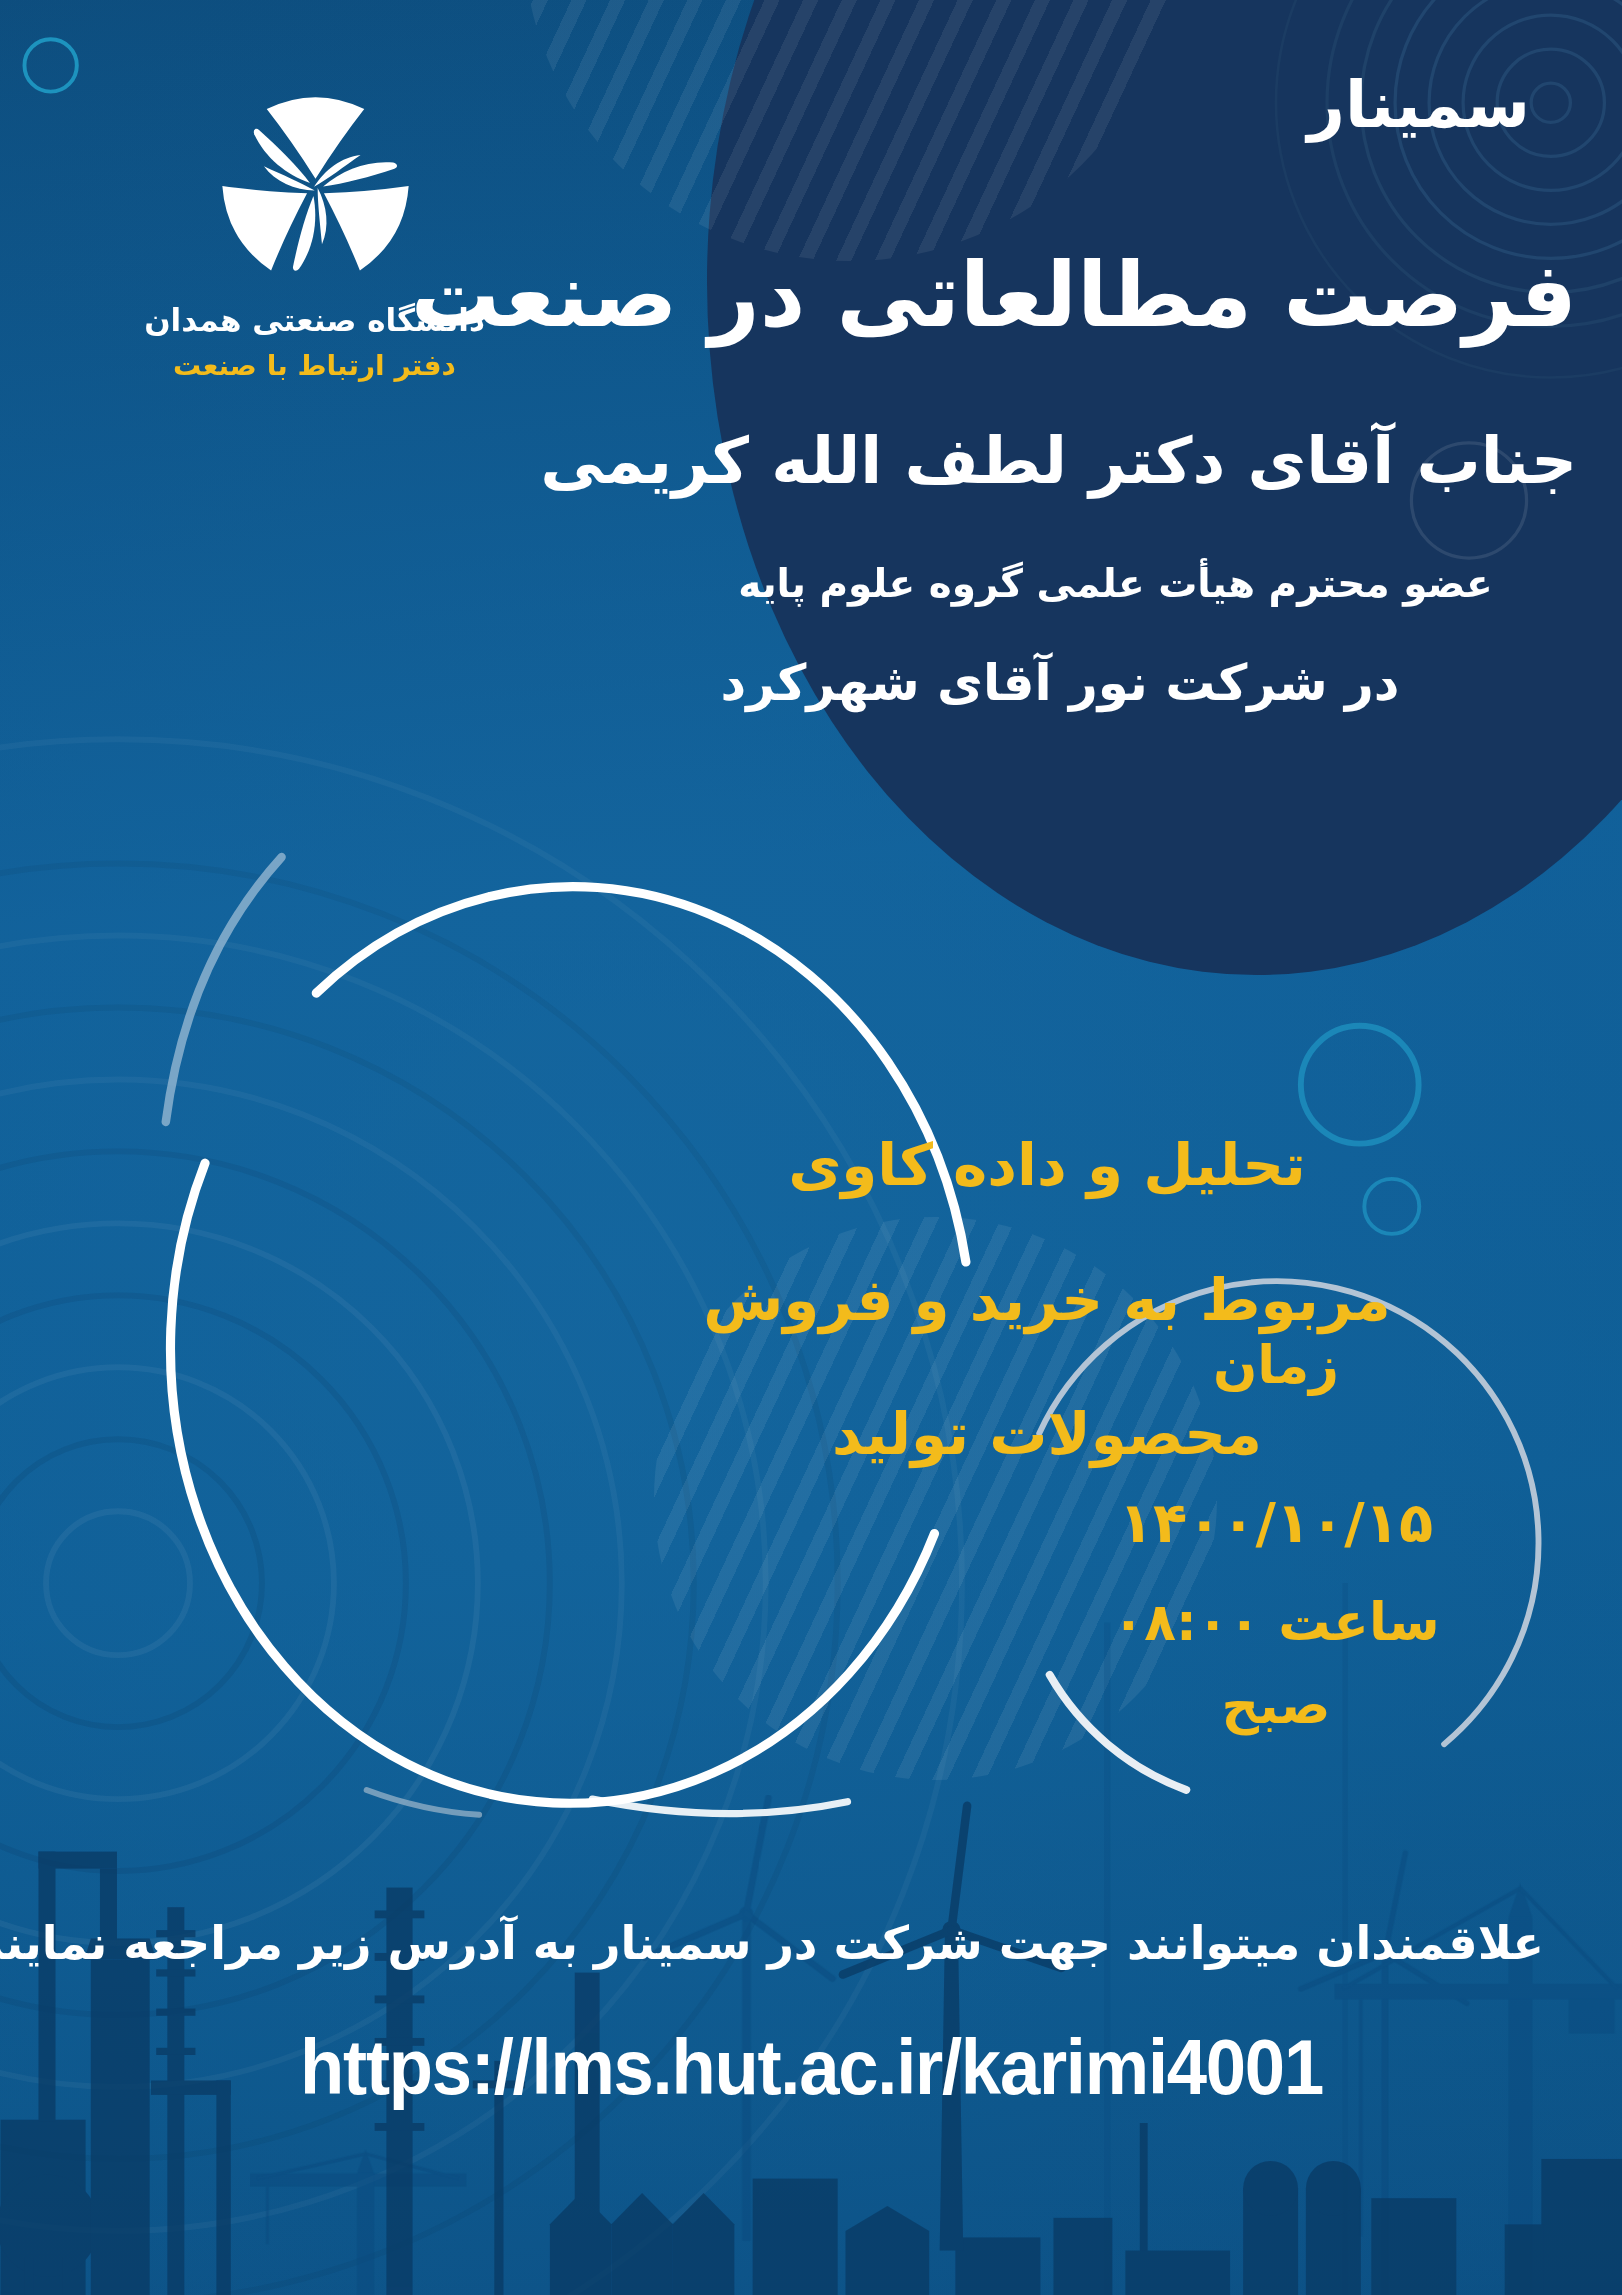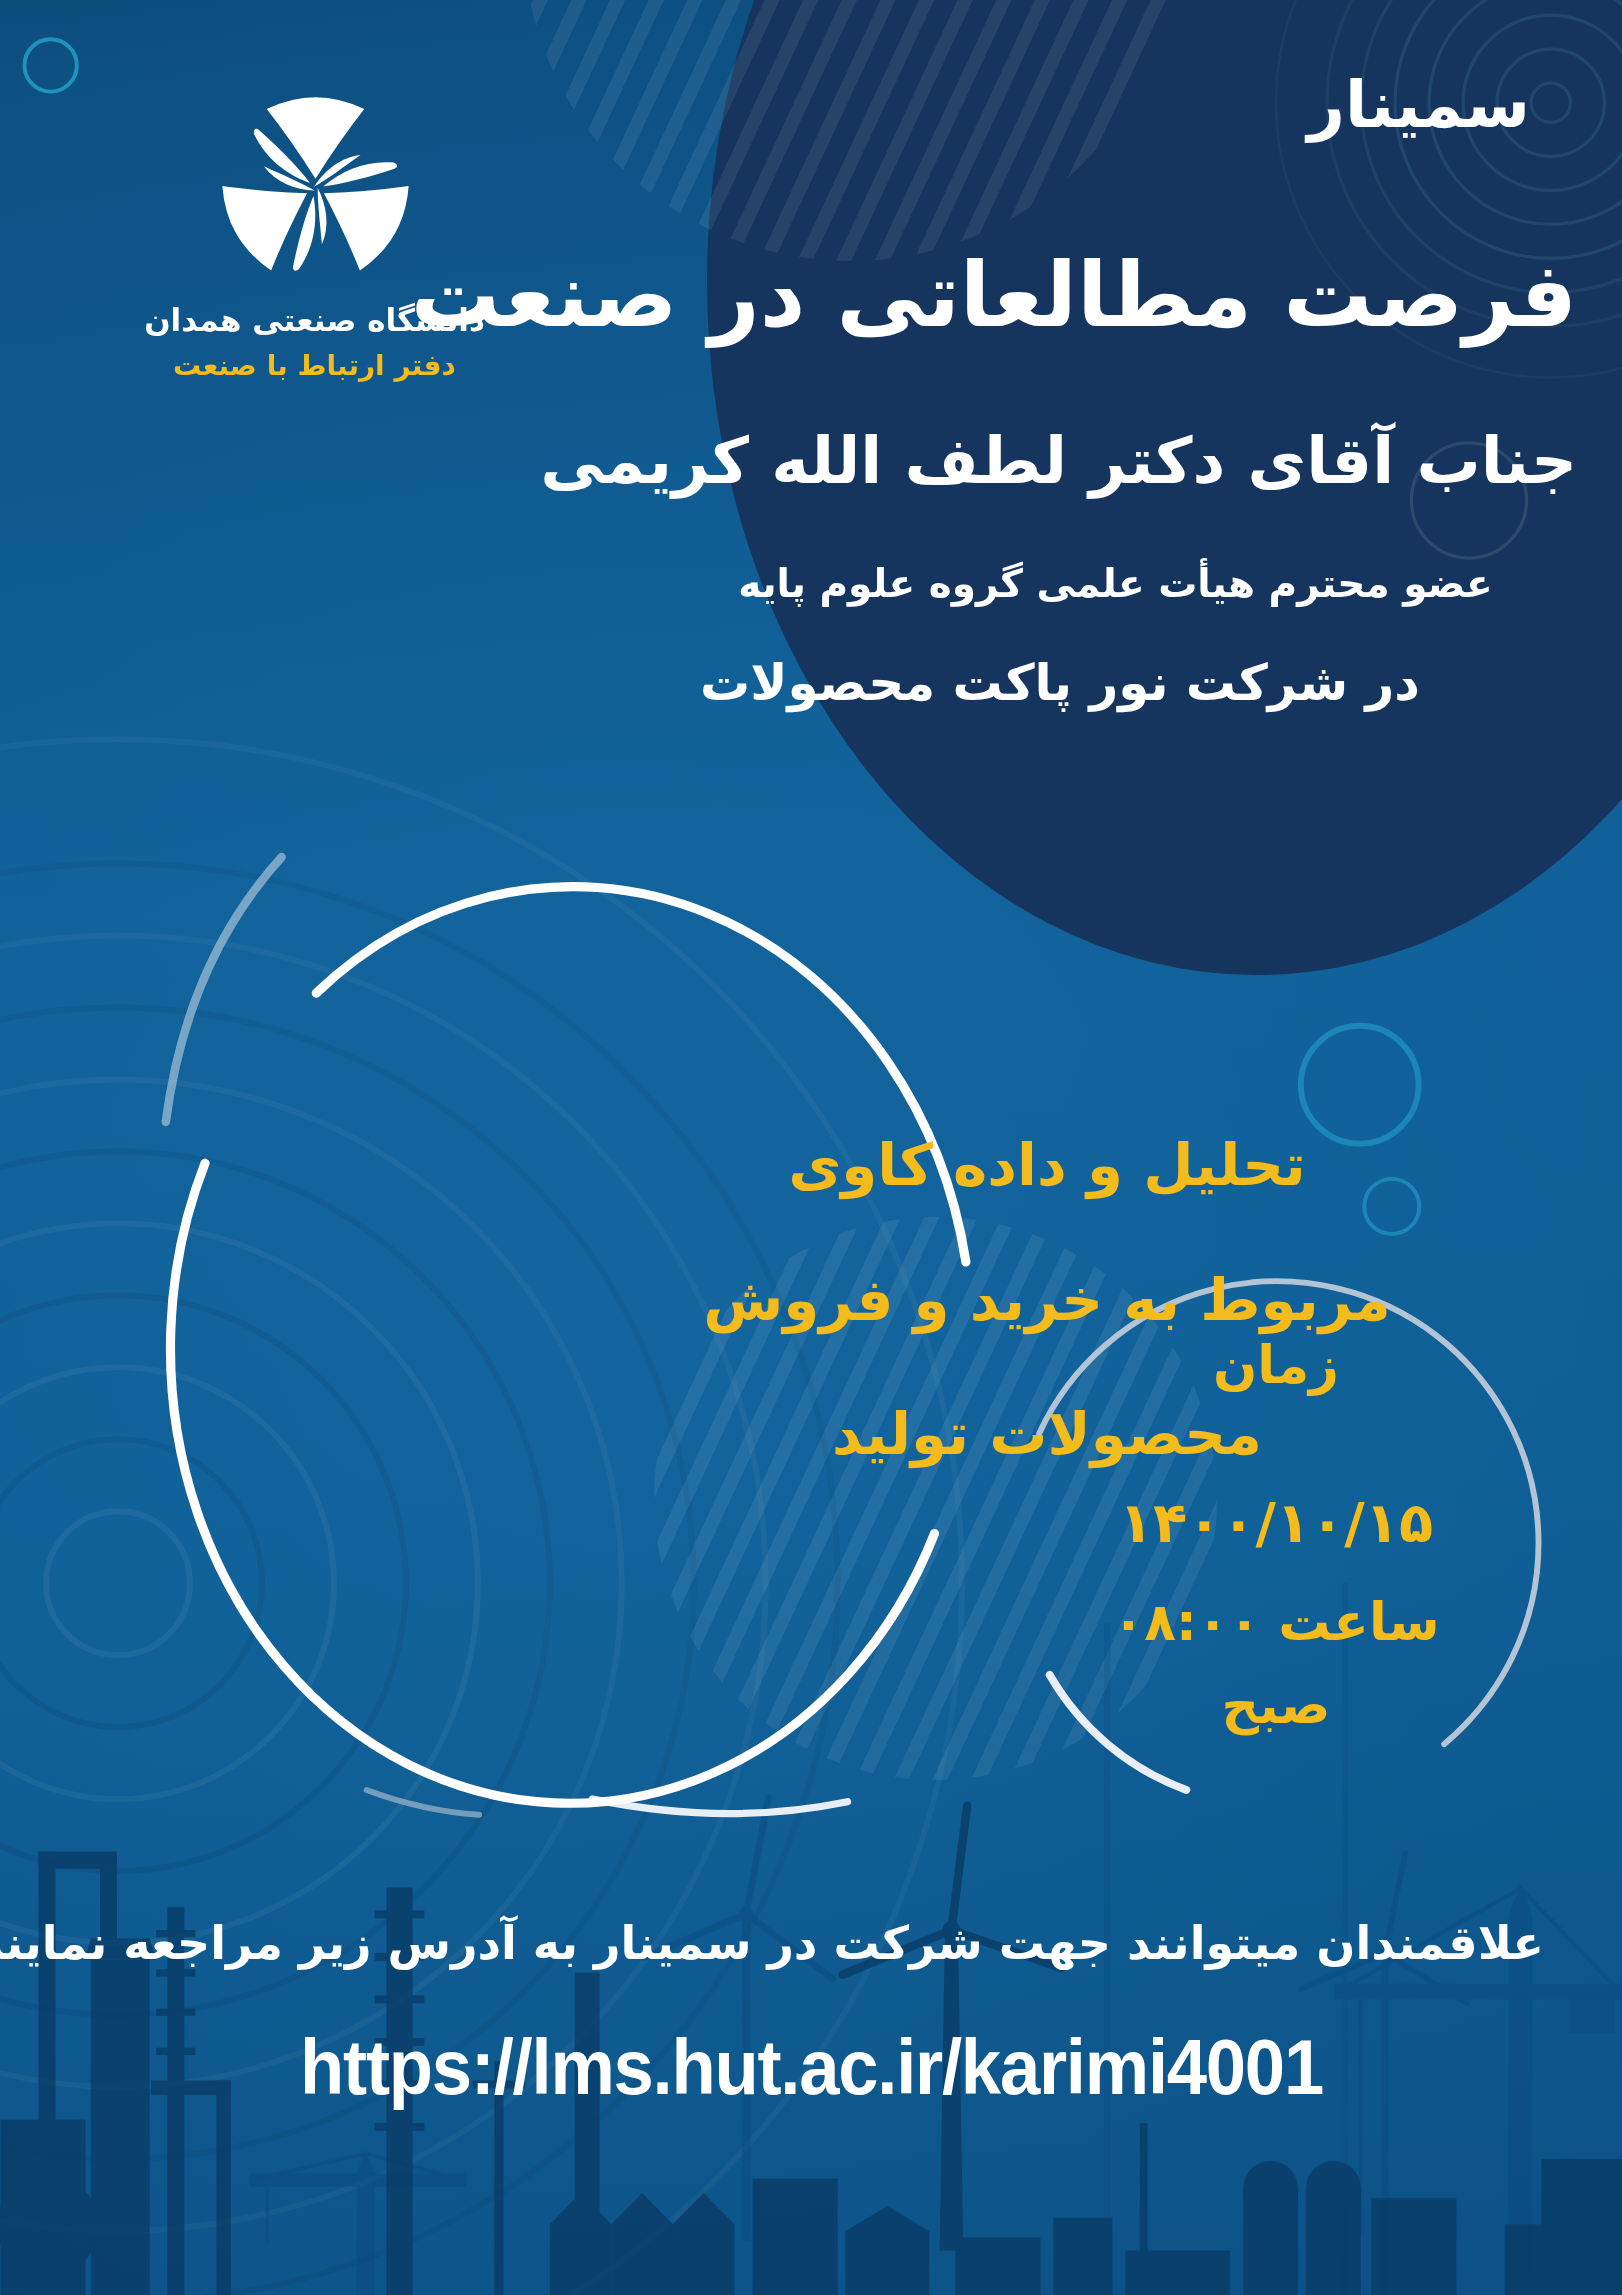--- a/index.html
+++ b/index.html
@@ -234,21 +234,21 @@
     </g>
   </svg>
 
   <div class="abs center white-t nowrap" id="uni-name">دانشگاه صنعتی همدان</div>
   <div class="abs center yellow-t nowrap" id="office">دفتر ارتباط با صنعت</div>
 
   <div class="abs center white-t nowrap" id="title">فرصت مطالعاتی در صنعت</div>
   <div class="abs white-t nowrap" id="kicker">سمینار</div>
   <div class="abs center white-t nowrap" id="role">عضو محترم هیأت علمی گروه علوم پایه</div>
   <div class="abs center white-t nowrap" id="speaker">جناب آقای دکتر لطف الله کریمی</div>
-  <div class="abs center white-t nowrap" id="company">در شرکت نور پاکت محصولات</div>
+  <div class="abs center white-t nowrap" id="company">در شرکت نور آقای شهرکرد</div>
 
   <div class="abs center yellow-t nowrap topic-line" style="top:1131px;">تحلیل و داده کاوی</div>
   <div class="abs center yellow-t nowrap topic-line" style="top:1400px;">محصولات تولید</div>
   <div class="abs center yellow-t nowrap topic-line" style="top:1266px;">مربوط به خرید و فروش</div>
 
   <div class="abs center yellow-t nowrap sched-line" style="top:1335px;">زمان</div>
   <div class="abs center yellow-t nowrap sched-line" style="top:1490px; font-size:56px;">۱۴۰۰/۱۰/۱۵</div>
   <div class="abs center yellow-t nowrap sched-line" style="top:1592px;">ساعت ۰۸:۰۰</div>
   <div class="abs center yellow-t nowrap sched-line" style="top:1675px;">صبح</div>
 

